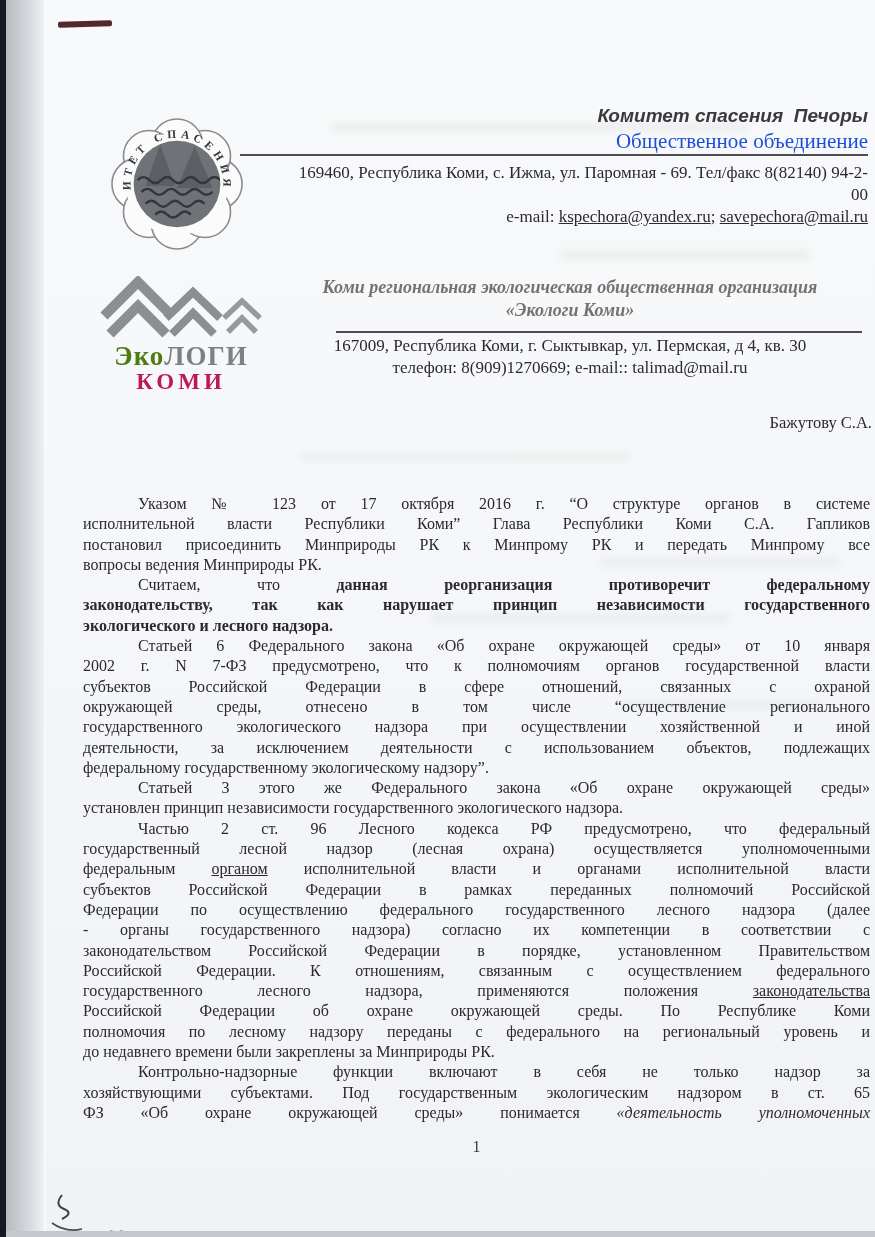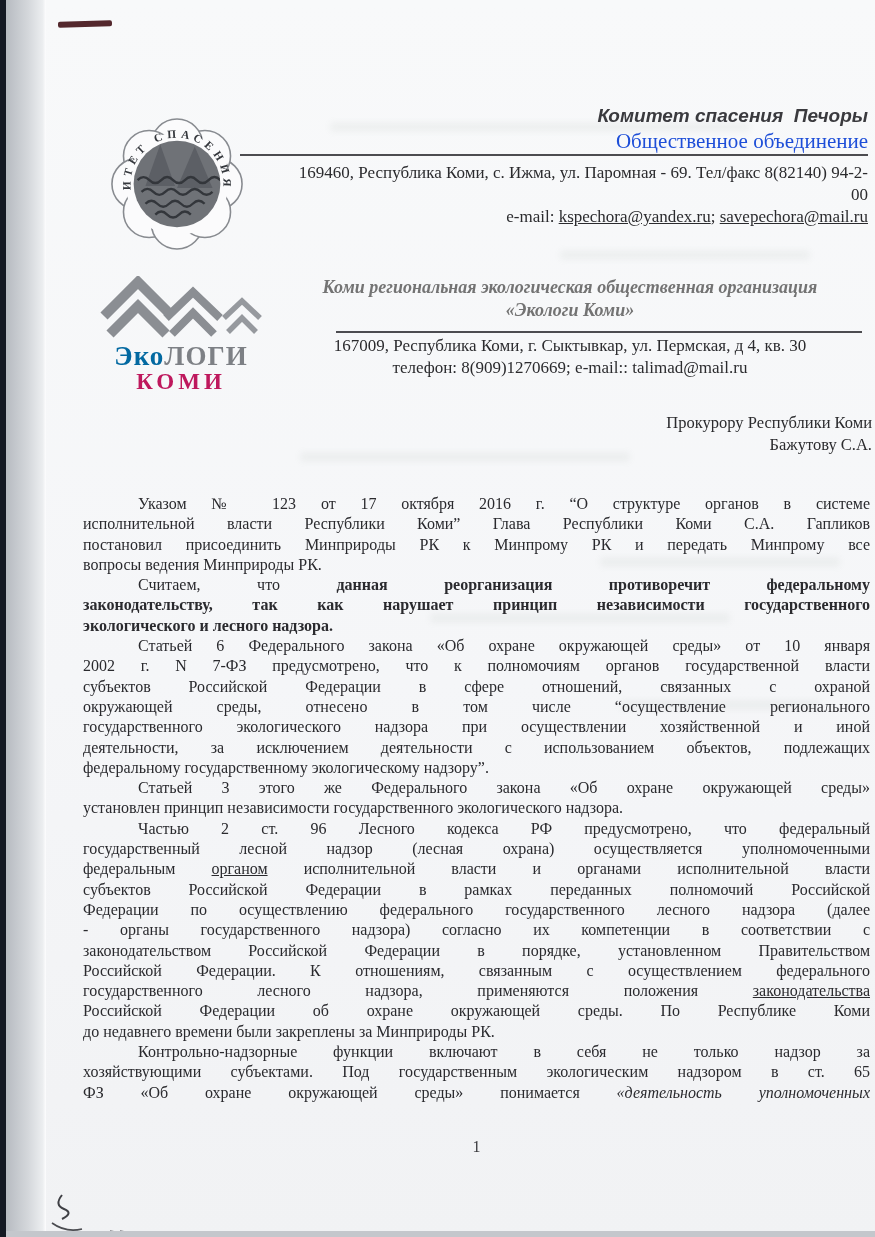--- a/index.html
+++ b/index.html
@@ -23,21 +23,21 @@
   .org1-title{font-family:"Liberation Sans",sans-serif;font-weight:bold;font-style:italic;
         font-size:19px;line-height:25px;color:#3a3a3e;white-space:pre;}
   .org1-sub{font-size:21px;line-height:26px;color:#1d4ed8;}
   .rule{border-top:2px solid #4c4c50;height:0;}
   .org1-addr{font-size:17px;line-height:22px;}
   .u{text-decoration:underline;}
 
   
   .logo2{position:absolute;left:92px;top:276px;width:178px;text-align:center;}
   .logo2-line1{font-size:27px;font-weight:bold;line-height:28px;letter-spacing:1px;color:#7d8085;}
-  .logo2-eco{color:#0369a1;}
+  .logo2-eco{color:#4d7c0f;}
   .logo2-line2{font-size:23px;font-weight:bold;line-height:24px;letter-spacing:4px;color:#be185d;}
   .org2{position:absolute;left:278px;top:276px;width:584px;text-align:center;}
   .org2-title{font-weight:bold;font-style:italic;font-size:18px;line-height:23px;color:#737373;}
   .org2-rule{margin:9px 0 2px 58px;}
   .org2-addr{font-size:17px;line-height:22px;}
 
   
   .addressee{position:absolute;right:3px;top:412px;text-align:right;
         font-size:16.5px;line-height:21.5px;}
 
@@ -132,21 +132,20 @@
 
   <div class="org2">
     <div class="org2-title">Коми региональная экологическая общественная организация</div>
     <div class="org2-title">«Экологи Коми»</div>
     <div class="rule org2-rule"></div>
     <div class="org2-addr">167009, Республика Коми, г. Сыктывкар, ул. Пермская, д 4, кв. 30</div>
     <div class="org2-addr">телефон: 8(909)1270669;  e-mail:: talimad@mail.ru</div>
   </div>
 
   <div class="addressee">
-    <div>Прокурору Республики Коми</div>
     <div>Бажутову С.А.</div>
   </div>
 
   <div class="body-text">
       <div class="bline ind"><span class="run-n">Указом № 123 от 17 октября 2016 г. “О структуре органов в системе</span></div>
       <div class="bline"><span class="run-n">исполнительной власти Республики Коми” Глава Республики Коми С.А. Гапликов</span></div>
       <div class="bline"><span class="run-n">постановил присоединить Минприроды РК к Минпрому РК и передать Минпрому все</span></div>
       <div class="bline lastline"><span class="run-n">вопросы ведения Минприроды РК.</span></div>
       <div class="bline ind"><span class="run-n">Считаем, что </span><span class="run-b">данная реорганизация противоречит федеральному</span></div>
       <div class="bline"><span class="run-b">законодательству, так как нарушает принцип независимости государственного</span></div>
@@ -163,20 +162,21 @@
       <div class="bline ind"><span class="run-n">Частью 2 ст. 96  Лесного кодекса РФ предусмотрено, что федеральный</span></div>
       <div class="bline"><span class="run-n">государственный лесной надзор (лесная охрана) осуществляется уполномоченными</span></div>
       <div class="bline"><span class="run-n">федеральным </span><span class="run-u">органом</span><span class="run-n"> исполнительной власти и органами исполнительной власти</span></div>
       <div class="bline"><span class="run-n">субъектов Российской Федерации в рамках переданных полномочий Российской</span></div>
       <div class="bline"><span class="run-n">Федерации по осуществлению федерального государственного лесного надзора (далее</span></div>
       <div class="bline"><span class="run-n">- органы государственного надзора) согласно их компетенции в соответствии с</span></div>
       <div class="bline"><span class="run-n">законодательством Российской Федерации в порядке, установленном Правительством</span></div>
       <div class="bline"><span class="run-n">Российской Федерации. К отношениям, связанным с осуществлением федерального</span></div>
       <div class="bline"><span class="run-n">государственного лесного надзора, применяются положения </span><span class="run-u">законодательства</span></div>
       <div class="bline"><span class="run-n">Российской Федерации об охране окружающей среды. По Республике Коми</span></div>
+      <div class="bline"><span class="run-n">полномочия по лесному надзору переданы с федерального на региональный уровень и</span></div>
       <div class="bline lastline"><span class="run-n">до недавнего времени были закреплены за Минприроды РК.</span></div>
       <div class="bline ind"><span class="run-n">Контрольно-надзорные функции включают в себя не только надзор за</span></div>
       <div class="bline"><span class="run-n">хозяйствующими субъектами. Под государственным экологическим надзором  в ст. 65</span></div>
       <div class="bline"><span class="run-n">ФЗ «Об охране окружающей среды»  понимается </span><span class="run-i">«деятельность  уполномоченных</span></div>
     </div>
 
   <div class="page-number">1</div>
 
   <div class="staple-mark"></div>
   <div class="squiggle">

